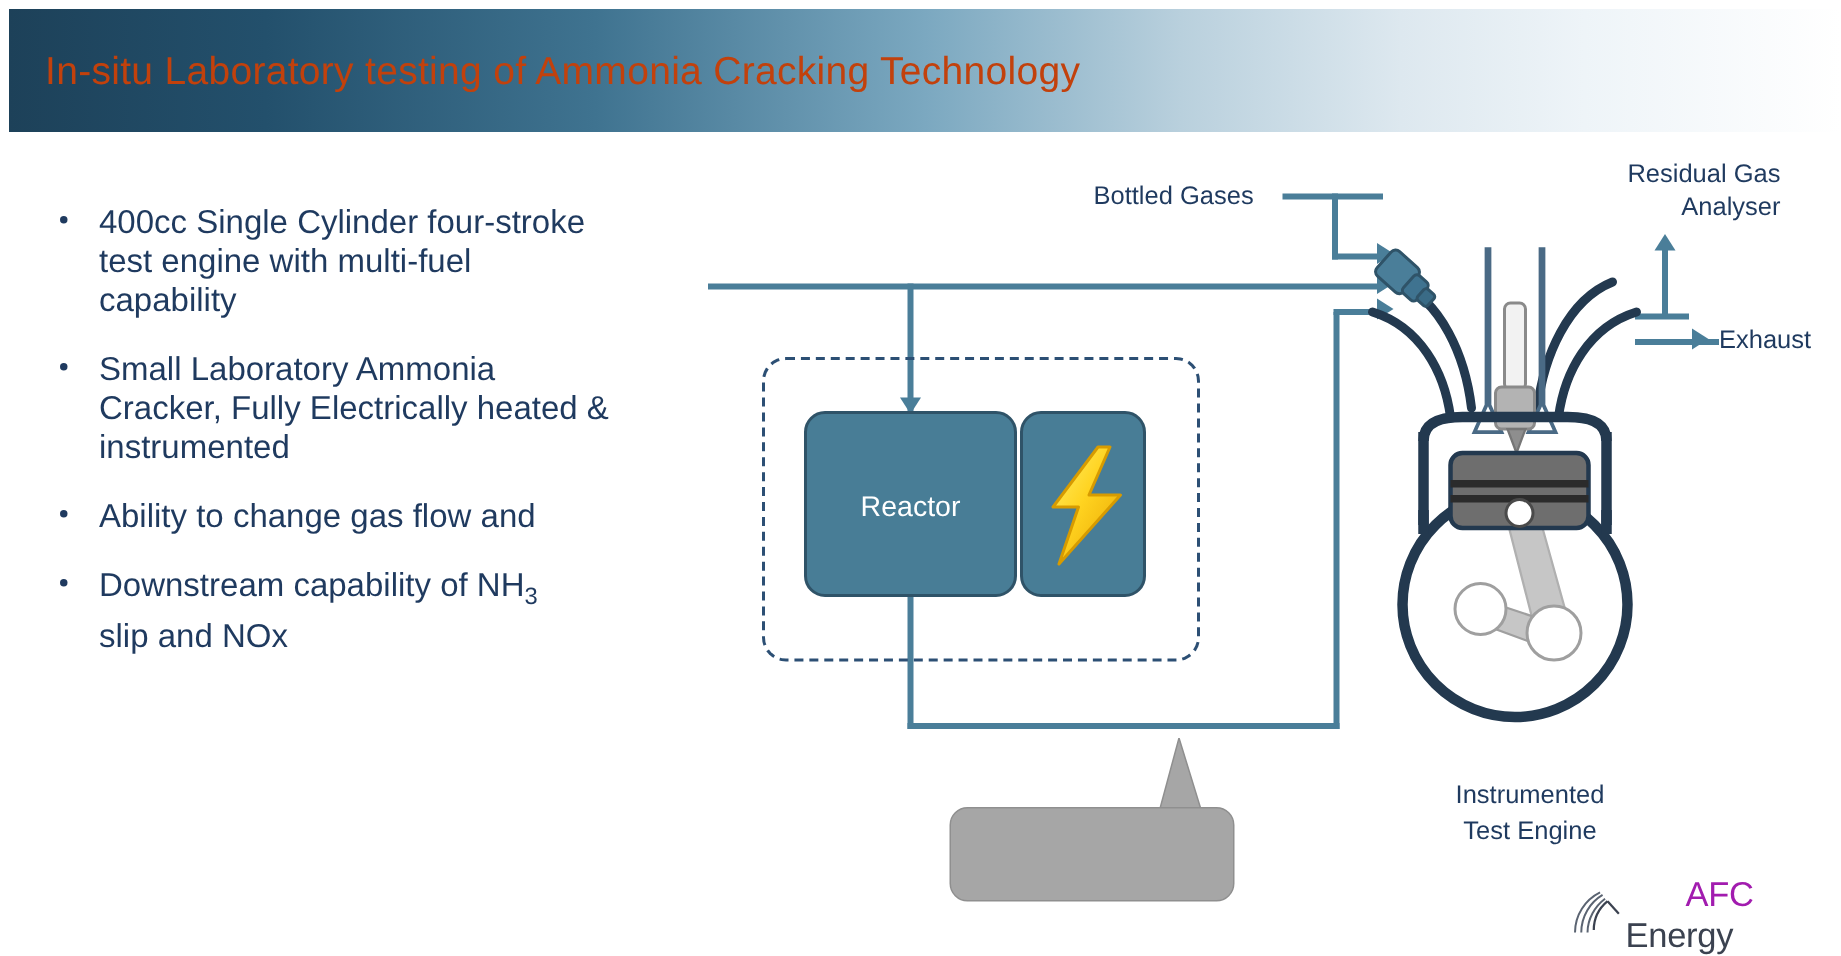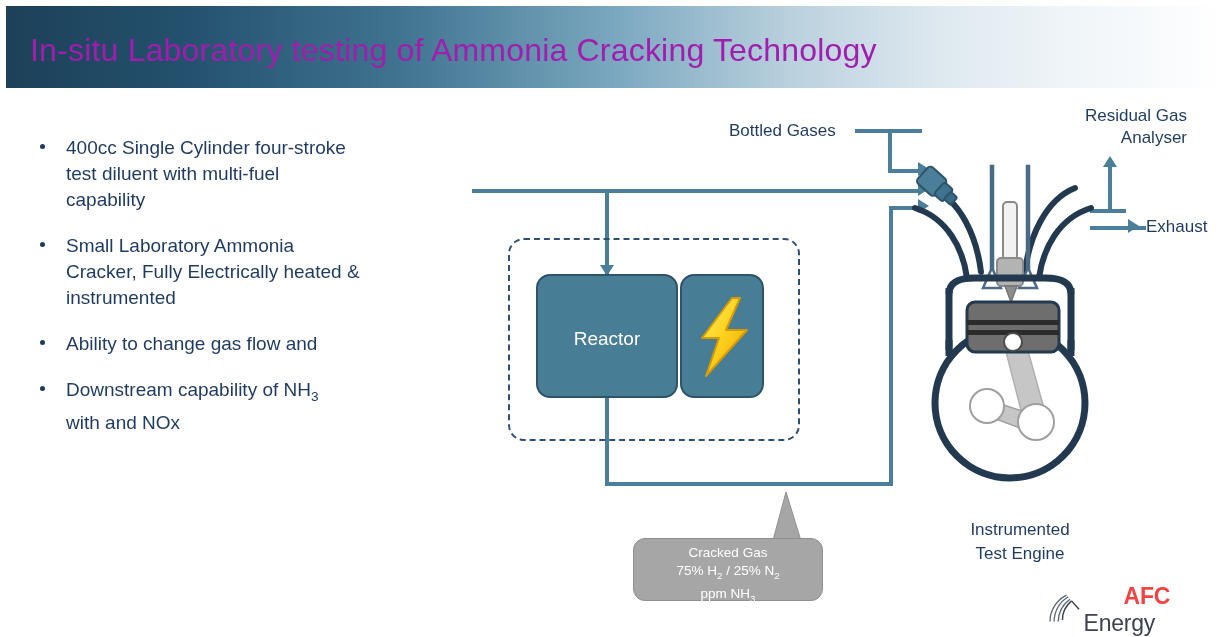--- a/index.html
+++ b/index.html
@@ -32,40 +32,40 @@
         #7ba8c0 50%,
         #b9d0dd 64%,
         #dde8ef 76%,
         #eef4f8 86%,
         #ffffff 100%);
   }
   #slide-title {
     position: absolute;
     left: 30px;
     top: 32px;
-    font-size: 32px;
-    color: #a21caf;
+    font-size: 26px;
+    color: #c2410c;
     letter-spacing: 0.2px;
     white-space: nowrap;
     text-align: center;
   }
 
   
   #bullets {
     position: absolute;
     left: 34px;
     top: 135px;
     width: 400px;
     color: #1f3a5f;
   }
   .bullet-row {
     position: relative;
     padding-left: 32px;
     margin-bottom: 20px;
-    font-size: 19px;
+    font-size: 22px;
     line-height: 26px;
     color: #1f3a5f;
   }
   .bullet-dot {
     position: absolute;
     left: 6px;
     top: 9px;
     width: 5px;
     height: 5px;
     background: #1f3a5f;
@@ -220,55 +220,55 @@
     height: 44px;
     display: flex;
     align-items: center;
   }
   #afc-logo-text {
     font-size: 23px;
     color: #3b4250;
     margin-left: 2px;
     letter-spacing: -0.2px;
   }
-  #afc-logo-text b { font-weight: bold; color: #ef4444; margin-left: 40px; }
+  #afc-logo-text b { font-weight: normal; color: #a21caf; margin-left: 40px; }
 </style>
 </head>
 <body>
 
 <div id="slide">
 
   <div id="header-band"></div>
   <div id="slide-title">In-situ Laboratory testing of Ammonia Cracking Technology</div>
 
   <div id="bullets">
 
     <div class="bullet-row">
       <span class="bullet-dot"></span>
       <span>400cc Single Cylinder four-stroke</span><br>
-      <span>test diluent with multi-fuel</span><br>
+      <span>test engine with multi-fuel</span><br>
       <span>capability</span>
     </div>
 
     <div class="bullet-row">
       <span class="bullet-dot"></span>
       <span>Small Laboratory Ammonia</span><br>
       <span>Cracker, Fully Electrically heated &amp;</span><br>
       <span>instrumented</span>
     </div>
 
     <div class="bullet-row">
       <span class="bullet-dot"></span>
       <span>Ability to change gas flow and</span><br>
     </div>
 
     <div class="bullet-row">
       <span class="bullet-dot"></span>
       <span>Downstream capability of NH</span><span class="sub">3</span><br>
-      <span>with and NOx</span>
+      <span>slip and NOx</span>
     </div>
   </div>
 
 
   <div class="dlabel" style="left:729px; top:120px;">Bottled Gases</div>
 
   <div class="dlabel" style="left:1035px; top:105px; width:152px; text-align:right;">Residual Gas
 Analyser</div>
 
   <div class="dlabel" style="left:1146px; top:216px;">Exhaust</div>
@@ -311,25 +311,20 @@
         <stop offset="100%" stop-color="#e8a400"></stop>
       </linearGradient>
     </defs>
     <polygon points="40,2 10,42 27,42 14,80 55,34 34,34 48,2" fill="url(#boltGrad)" stroke="#d79b00" stroke-width="2" stroke-linejoin="round"></polygon>
   </svg>
 
   <svg id="cracked-gas-pointer" viewBox="0 0 60 52">
     <polygon points="22,52 36,0 52,52" fill="#a6a6a6" stroke="#8f8f8f" stroke-width="1"></polygon>
   </svg>
   <div id="cracked-gas-callout"></div>
-  <div id="cracked-gas-text">
-    <span>Cracked Gas</span><br>
-    <span>75% H</span><span class="sub">2</span><span> / 25% N</span><span class="sub">2</span><br>
-    <span>ppm NH</span><span class="sub">3</span>
-  </div>
 
   <svg id="engine" viewBox="0 0 210 345">
     <g fill="none" stroke="#23394f" stroke-width="6" stroke-linecap="round">
 
       <path d="M10,48 C42,58 58,88 62,118"></path>
       <path d="M26,28 C56,40 72,78 76,112"></path>
       <path d="M186,48 C154,58 138,88 134,118"></path>
       <path d="M170,28 C140,40 124,78 120,112"></path>
     </g>
 

